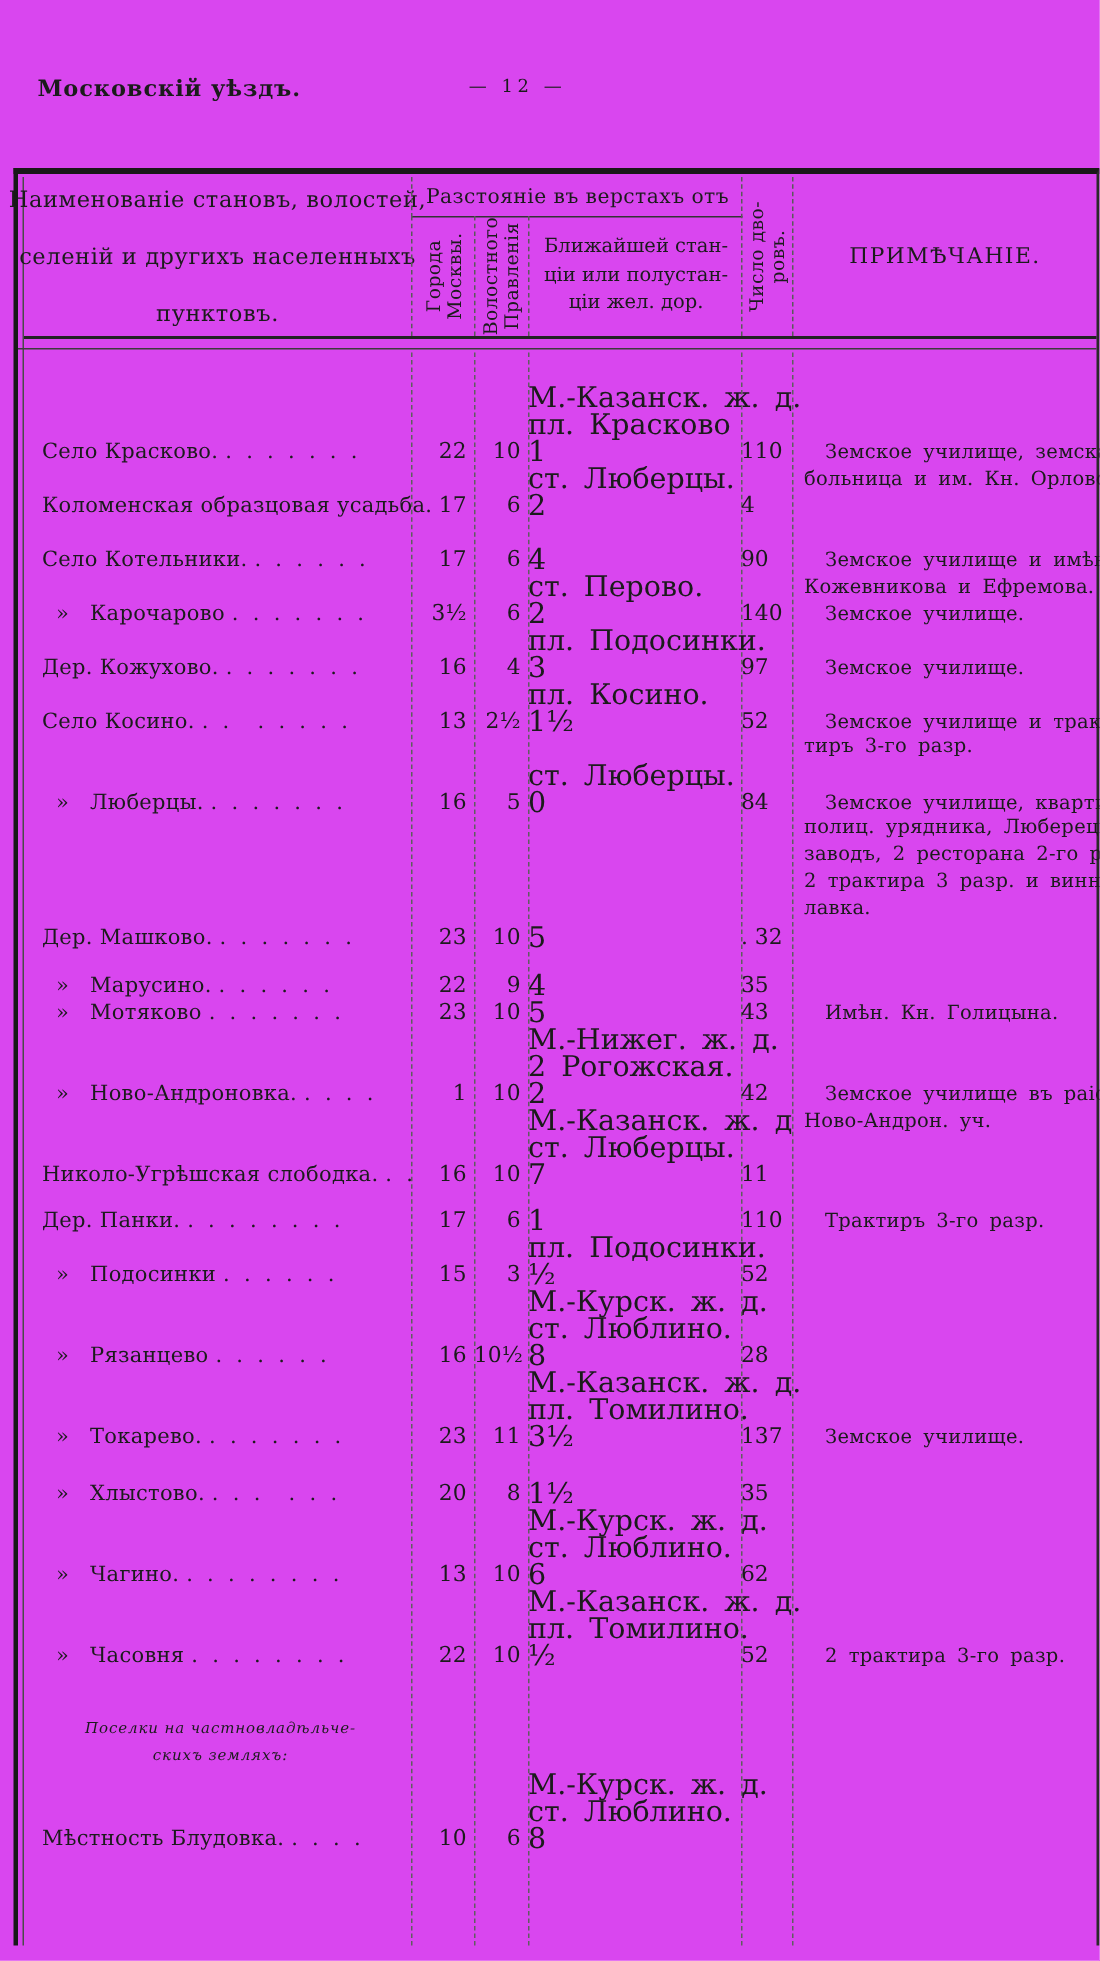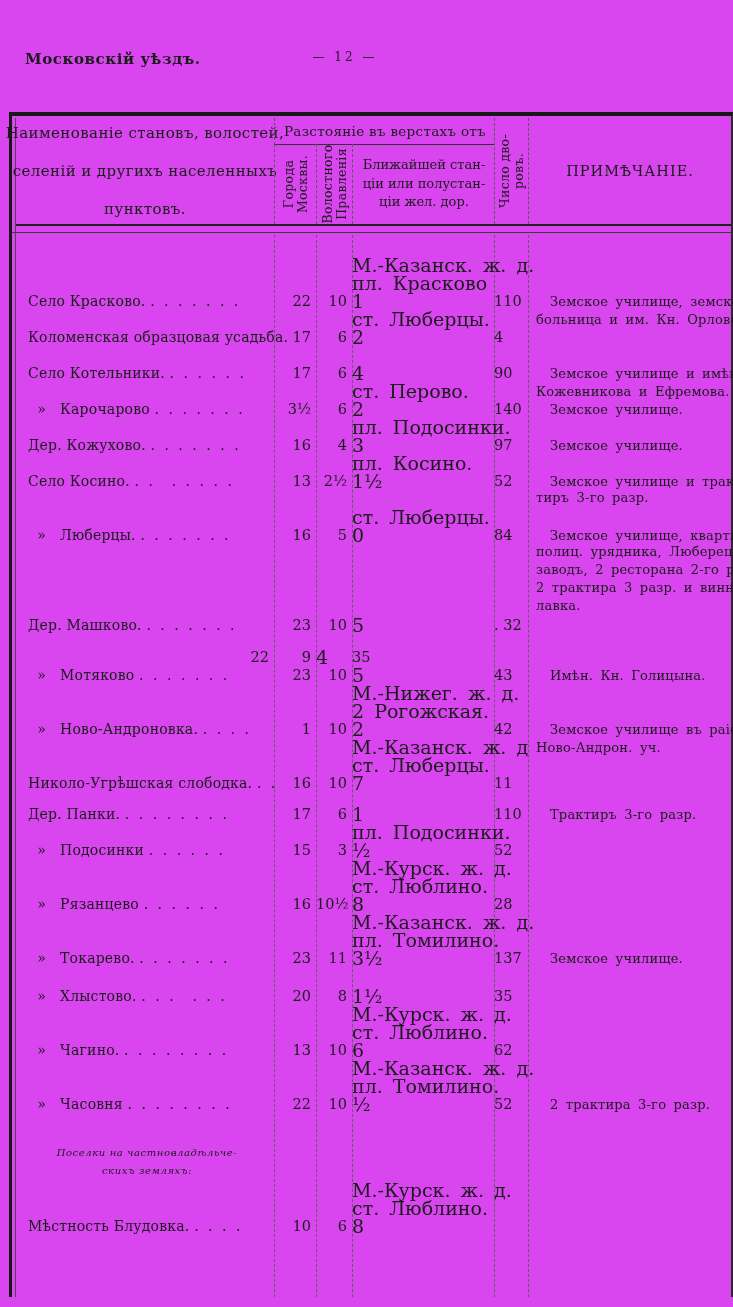--- a/index.html
+++ b/index.html
@@ -278,20 +278,21 @@
   </div>
           <div class="row">
     <div class="c-name">Дер. Машково. .  .  .  .  .  .  .</div>
     <div class="c-gm">23</div>
     <div class="c-vp">10</div>
     <div class="c-st">5</div>
     <div class="c-dv">. 32</div>
     <div class="c-note"></div>
   </div>
           <div class="row" style="margin-top: 14px;">
+    <div class="c-name">  »   Марусино. .  .  .  .  .  .</div>
     <div class="c-gm">22</div>
     <div class="c-vp">9</div>
     <div class="c-st">4</div>
     <div class="c-dv">35</div>
     <div class="c-note"></div>
   </div>
           <div class="row has-name" style="">
     <div class="c-name">  »   Мотяково .  .  .  .  .  .  .</div>
     <div class="c-gm">23</div>
     <div class="c-vp">10</div>

